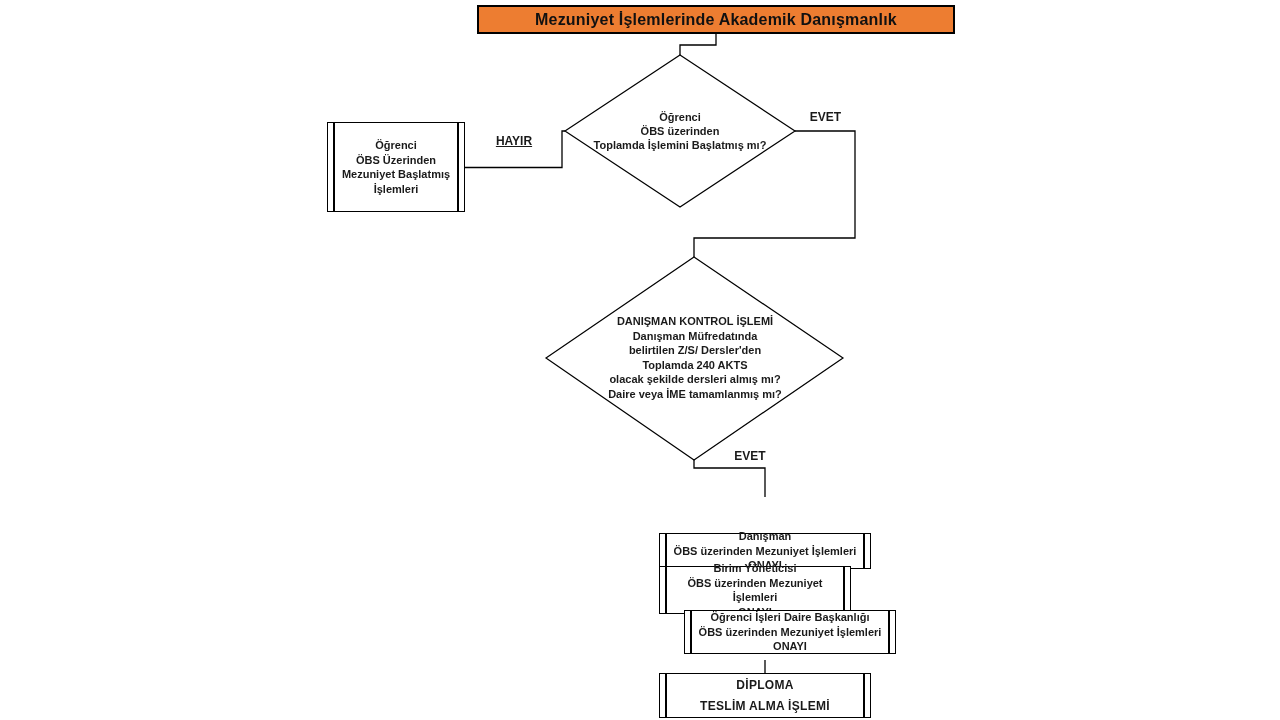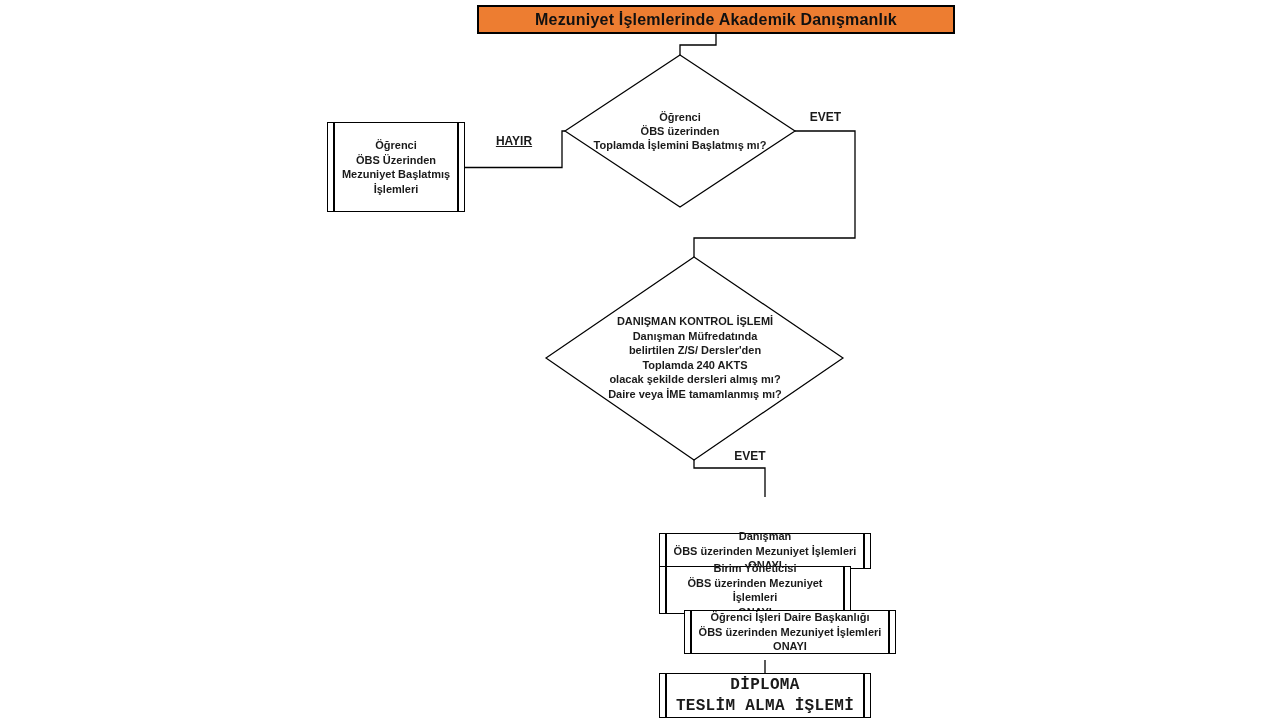--- a/index.html
+++ b/index.html
@@ -50,21 +50,21 @@
     align-items: center; justify-content: center;
     text-align: center;
     font-weight: bold;
     font-size: 11px; line-height: 14.5px;
   }
   .box-start    { left: 327px; top: 122px; width: 138px; height: 90px; }
   .box-appr-0   { left: 659px; top: 497px; width: 212px; height: 36px; margin-top: 36px; }
   .box-appr-1   { left: 659px; top: 566px; width: 192px; height: 48px; }
   .box-appr-2   { left: 684px; top: 610px; width: 212px; height: 44px; }
   .box-diploma  { left: 659px; top: 673px; width: 212px; height: 45px; }
-  .box-diploma .content { font-size: 16px; line-height: 21px; letter-spacing: 0.3px; font-family: Liberation Mono, monospace; }
+  .box-diploma .content { font-size: 12px; line-height: 21px; letter-spacing: 0.3px; }
   .diamond-text {
     position: absolute;
     text-align: center;
     font-weight: bold;
     font-size: 11px; line-height: 14px;
   }
   .d1-text { left: 565px; top: 110px; width: 230px; }
   .d2-text { left: 570px; top: 314px; width: 250px; line-height: 14.6px; }
   .edge-label {
     position: absolute;

